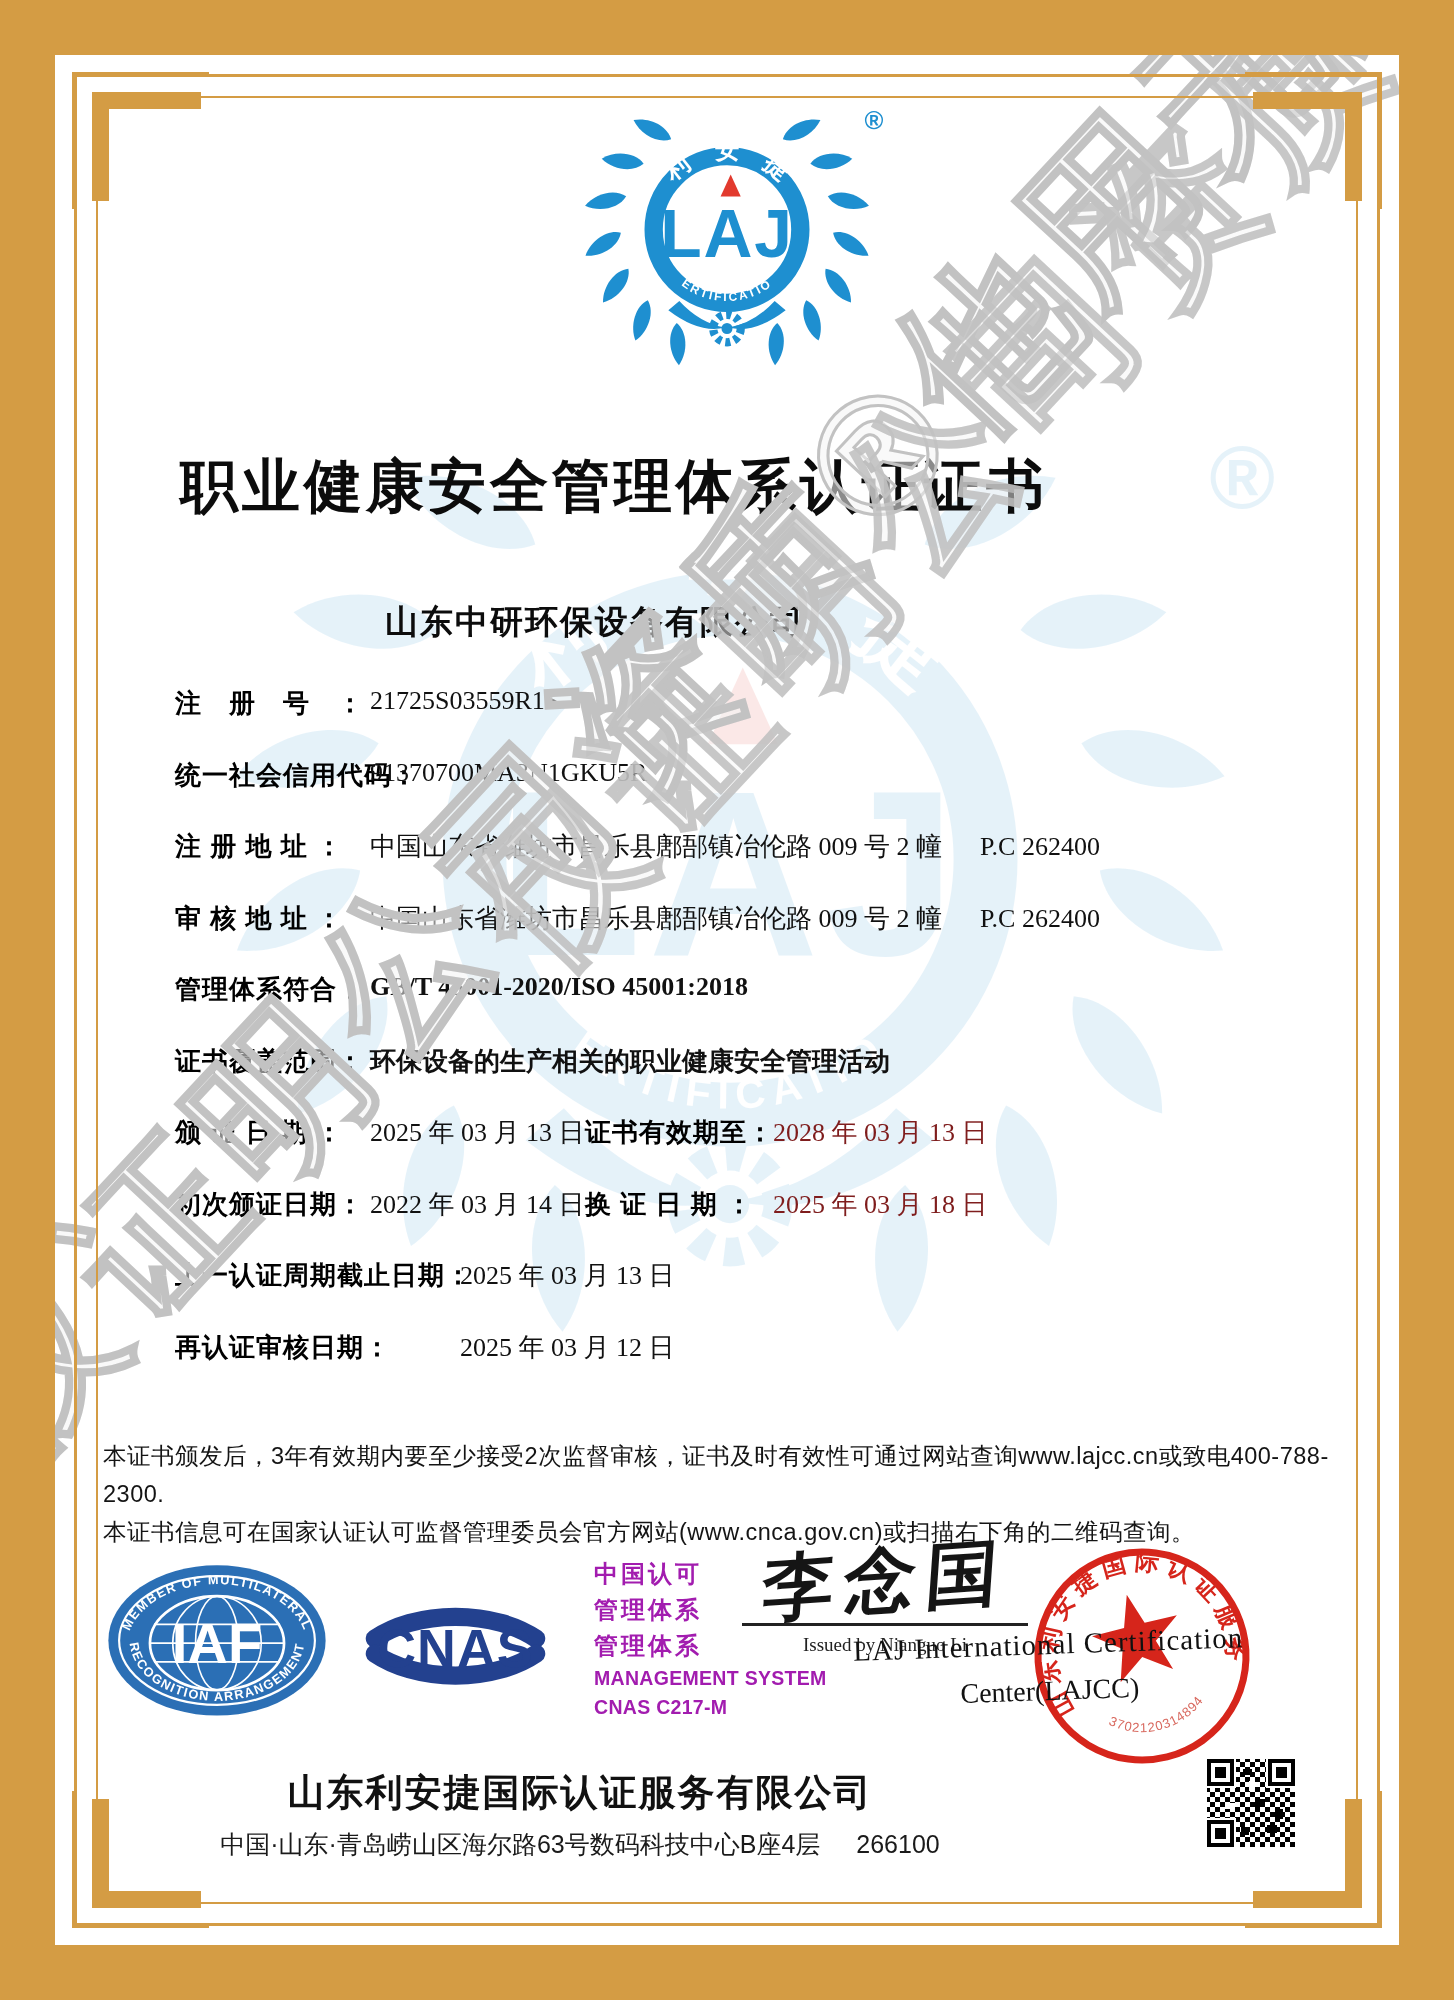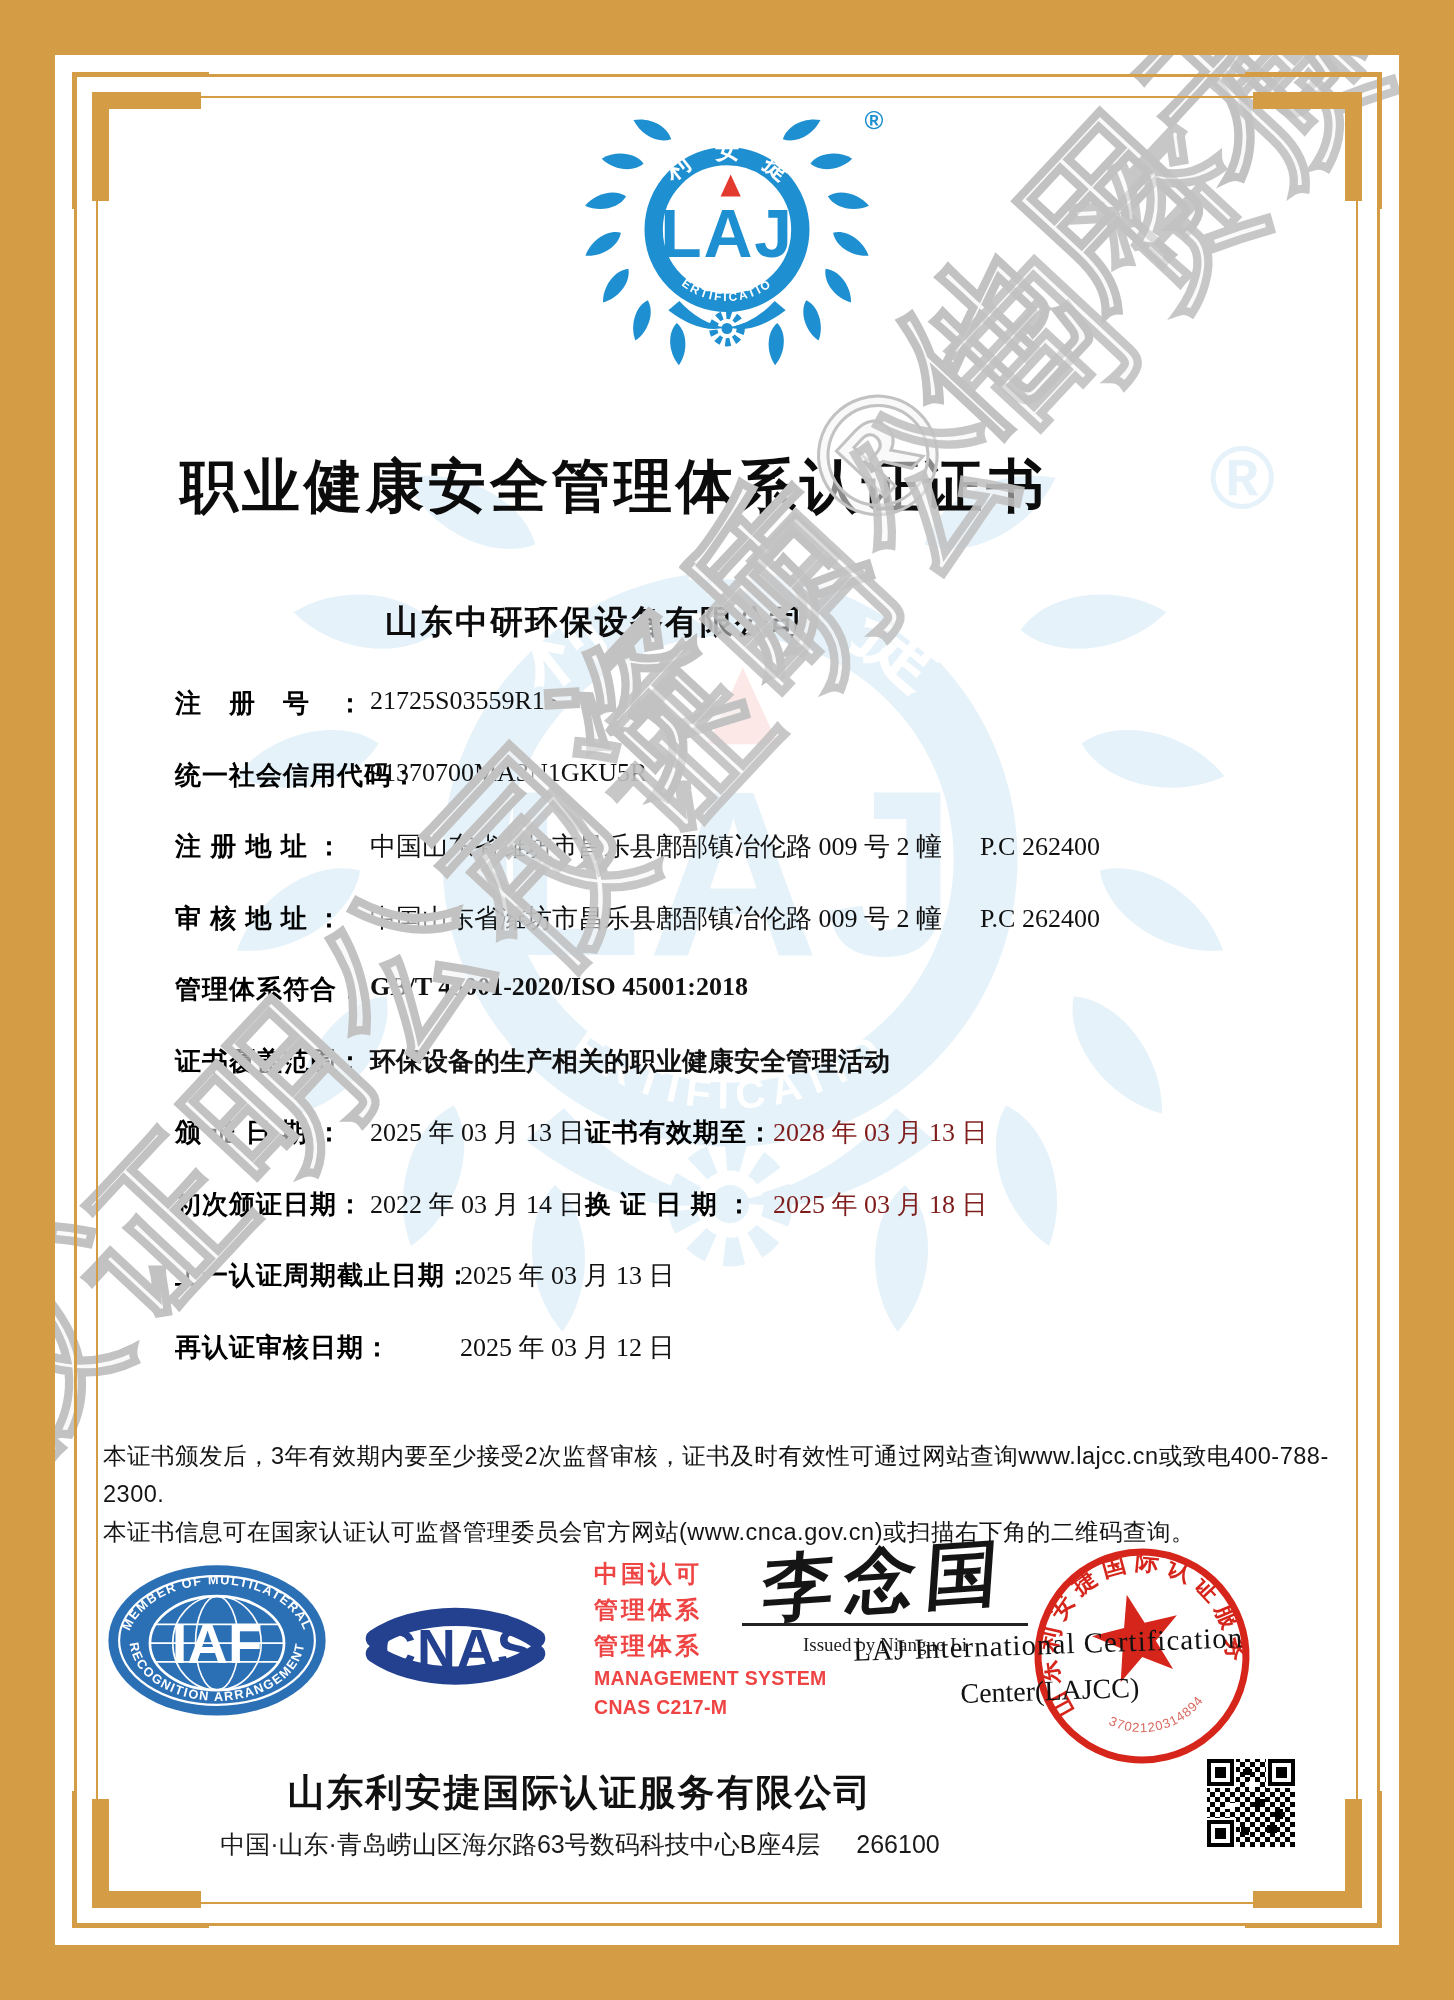--- a/index.html
+++ b/index.html
@@ -53,21 +53,21 @@
   .bold-serif{font-weight:700}
   .bold-sans{font-family:"Liberation Sans","DejaVu Sans",sans-serif;font-weight:700}
 
   
   .notes{position:absolute;left:103px;right:98px;top:1437px;font-size:23.5px;
     color:#141414;line-height:1.62;z-index:2;letter-spacing:.5px}
 
   
   .iaf{position:absolute;left:103px;top:1560px;width:228px;z-index:2}
   .cnas{position:absolute;left:348px;top:1572px;width:215px;z-index:2}
-  .accred{position:absolute;left:594px;top:1556px;z-index:2;color:#ef4444}
+  .accred{position:absolute;left:594px;top:1556px;z-index:2;color:#a21caf}
   .accred .zh{font-size:24px;font-weight:700;line-height:1.5;letter-spacing:3px}
   .accred .en{font-size:19.5px;font-weight:700;line-height:1.5;letter-spacing:.3px}
   .sig{position:absolute;left:735px;top:1542px;width:300px;text-align:center;z-index:2}
   .sig-name{font-family:"Liberation Serif","DejaVu Serif",serif;font-size:72px;font-weight:700;
     letter-spacing:10px;color:#151515;transform:rotate(-4deg) skewX(-8deg);line-height:1.1}
   .sig-line{width:286px;height:3px;background:#222;margin:2px auto 8px auto}
   .sig-cap{font-family:Liberation Serif, serif;font-size:19px;color:#222}
 
   .seal{position:absolute;left:1022px;top:1536px;width:240px;height:240px;
     transform:rotate(-14deg);z-index:2}

